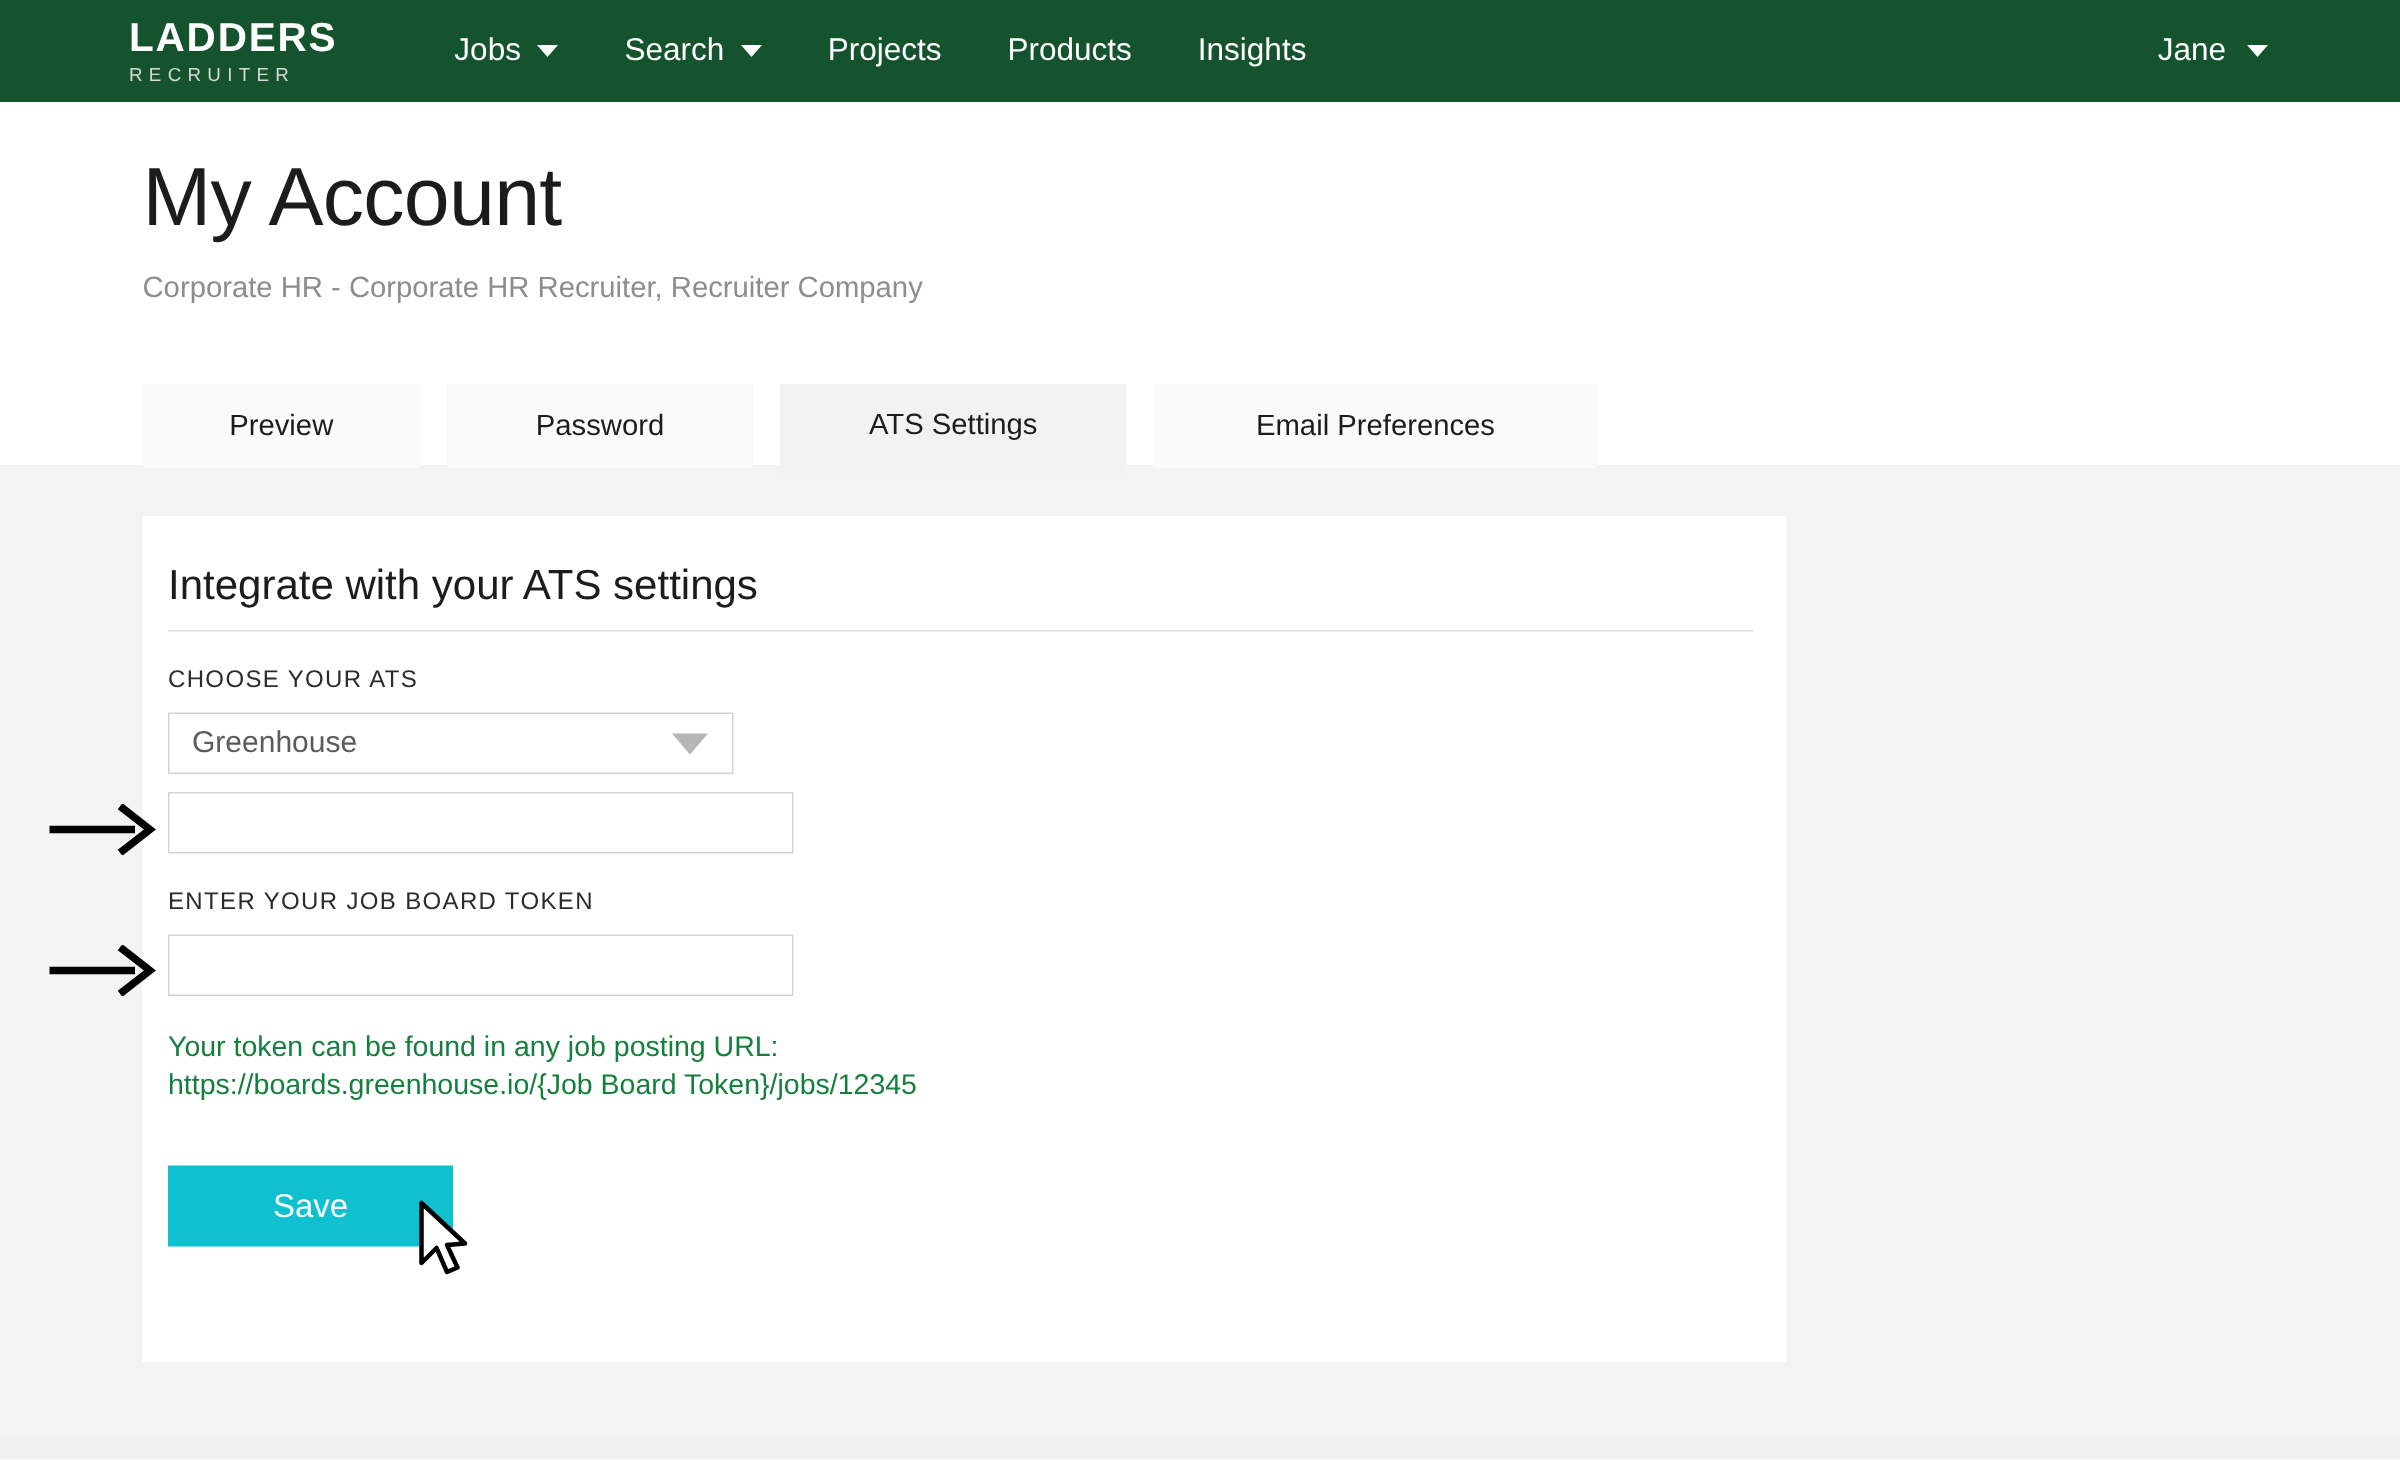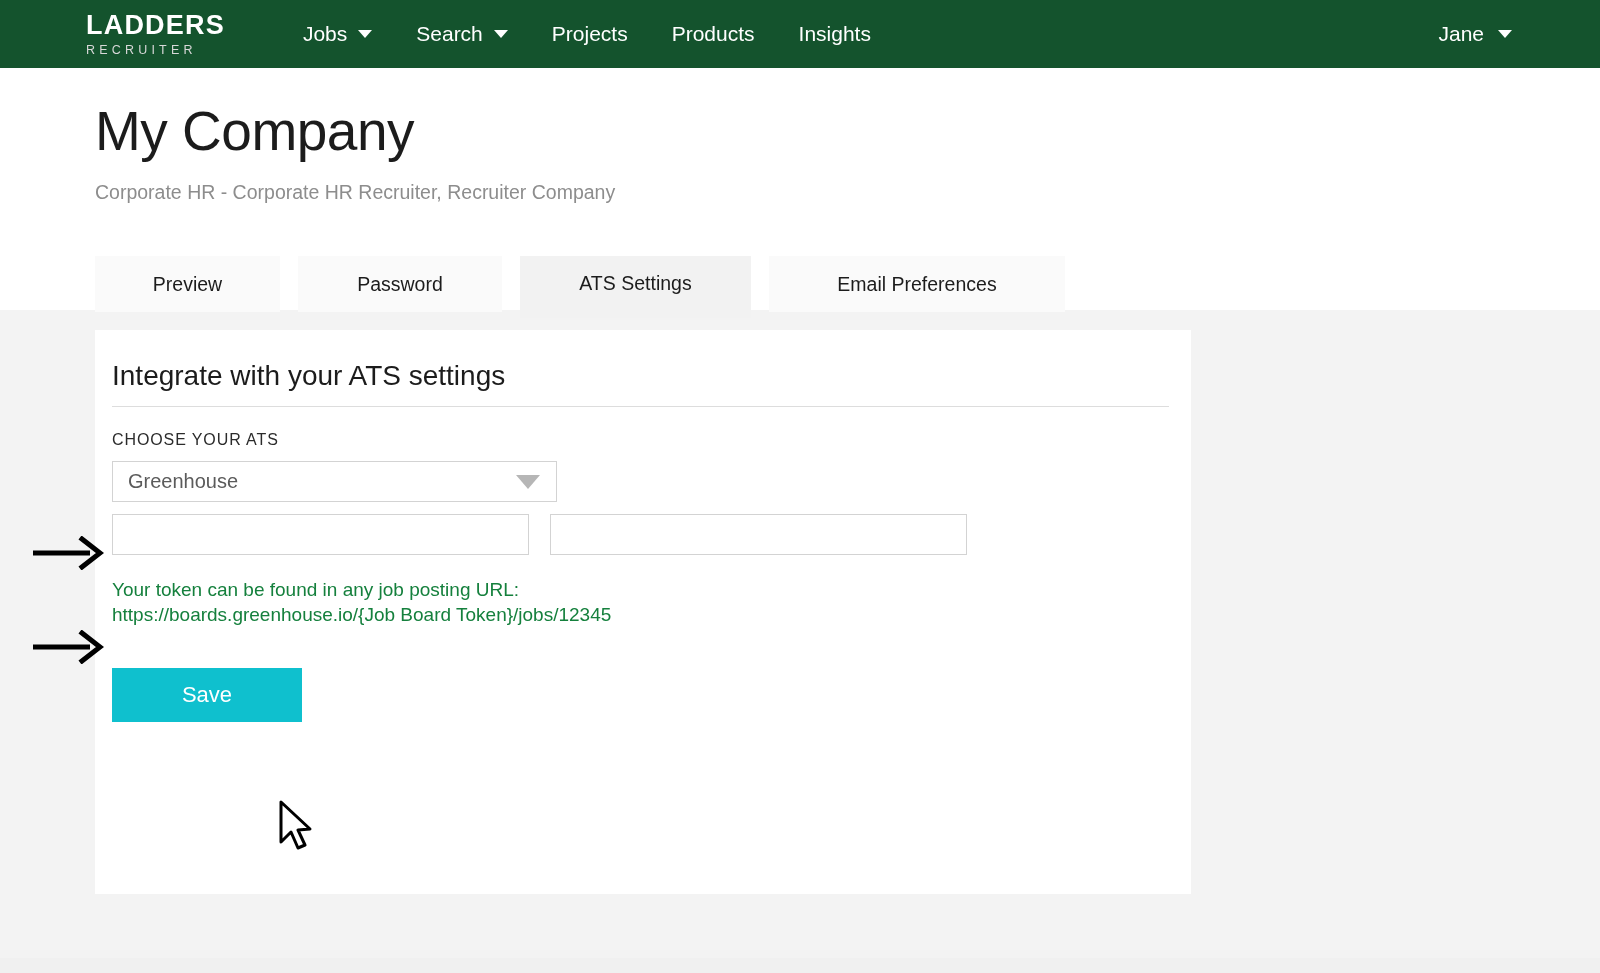--- a/index.html
+++ b/index.html
@@ -146,21 +146,21 @@
     top: 958px;
     width: 1600px;
     height: 15px;
     background: #f0f0f0;
   }
 
   
   .card {
     position: absolute;
     left: 95px;
-    top: 330px;
+    top: 344px;
     width: 1096px;
     height: 564px;
     background: #ffffff;
   }
   .card-title {
     margin: 30px 0 0 17px;
     font-size: 28px;
     font-weight: 400;
     color: #1c1c1c;
   }
@@ -175,21 +175,21 @@
     margin: 24px 0 0 17px;
     font-size: 16px;
     letter-spacing: 0.9px;
     color: #2b2b2b;
     text-transform: uppercase;
   }
 
   .select-wrap {
     position: relative;
     margin: 12px 0 0 17px;
-    width: 445px;
+    width: 377px;
     height: 41px;
     border: 1px solid #d3d3d3;
     background: #ffffff;
     display: flex;
     align-items: center;
     cursor: pointer;
   }
   .select-value {
     margin-left: 15px;
     font-size: 20px;
@@ -291,21 +291,21 @@
       </div>
     </div>
 
     <div class="nav-right">
       <span>Jane</span>
       <span class="caret"></span>
     </div>
   </div>
 
   <div class="page-head">
-    <div class="page-title">My Company</div>
+    <div class="page-title">My Account</div>
     <div class="page-subtitle">Corporate HR - Corporate HR Recruiter, Recruiter Company</div>
   </div>
 
   <div class="content-bg"></div>
   <div class="bottom-strip"></div>
 
   <div class="tabs">
     <div class="tab w1">
       <span>Preview</span>
     </div>
@@ -327,20 +327,21 @@
 
     <div class="field-label">CHOOSE YOUR ATS</div>
 
     <div class="select-wrap">
       <span class="select-value">Greenhouse</span>
       <span class="select-caret"></span>
     </div>
 
     <input class="text-input" type="text" placeholder="" style="">
 
+    <div class="field-label">ENTER YOUR JOB BOARD TOKEN</div>
     <input class="text-input" type="text" placeholder="" style="">
 
     <div class="hint">
       <div>Your token can be found in any job posting URL:</div>
       <div>https://boards.greenhouse.io/{Job Board Token}/jobs/12345</div>
     </div>
 
     <button class="save-button">Save</button>
   </div>
 

